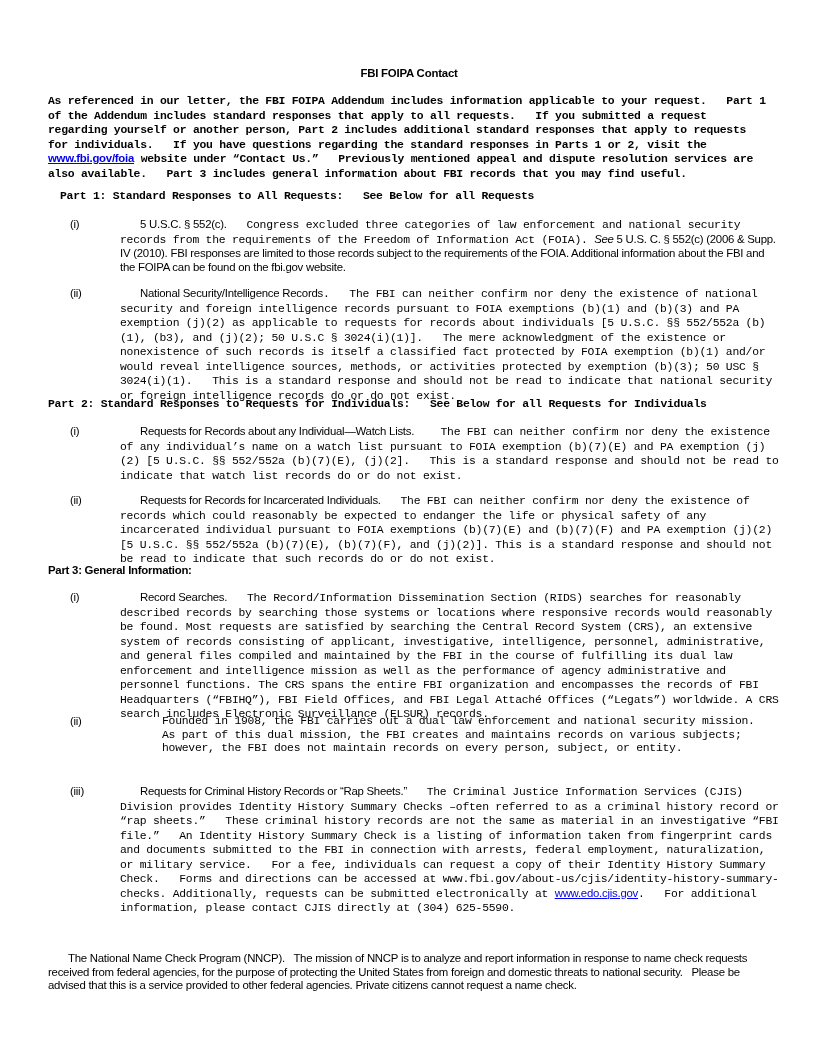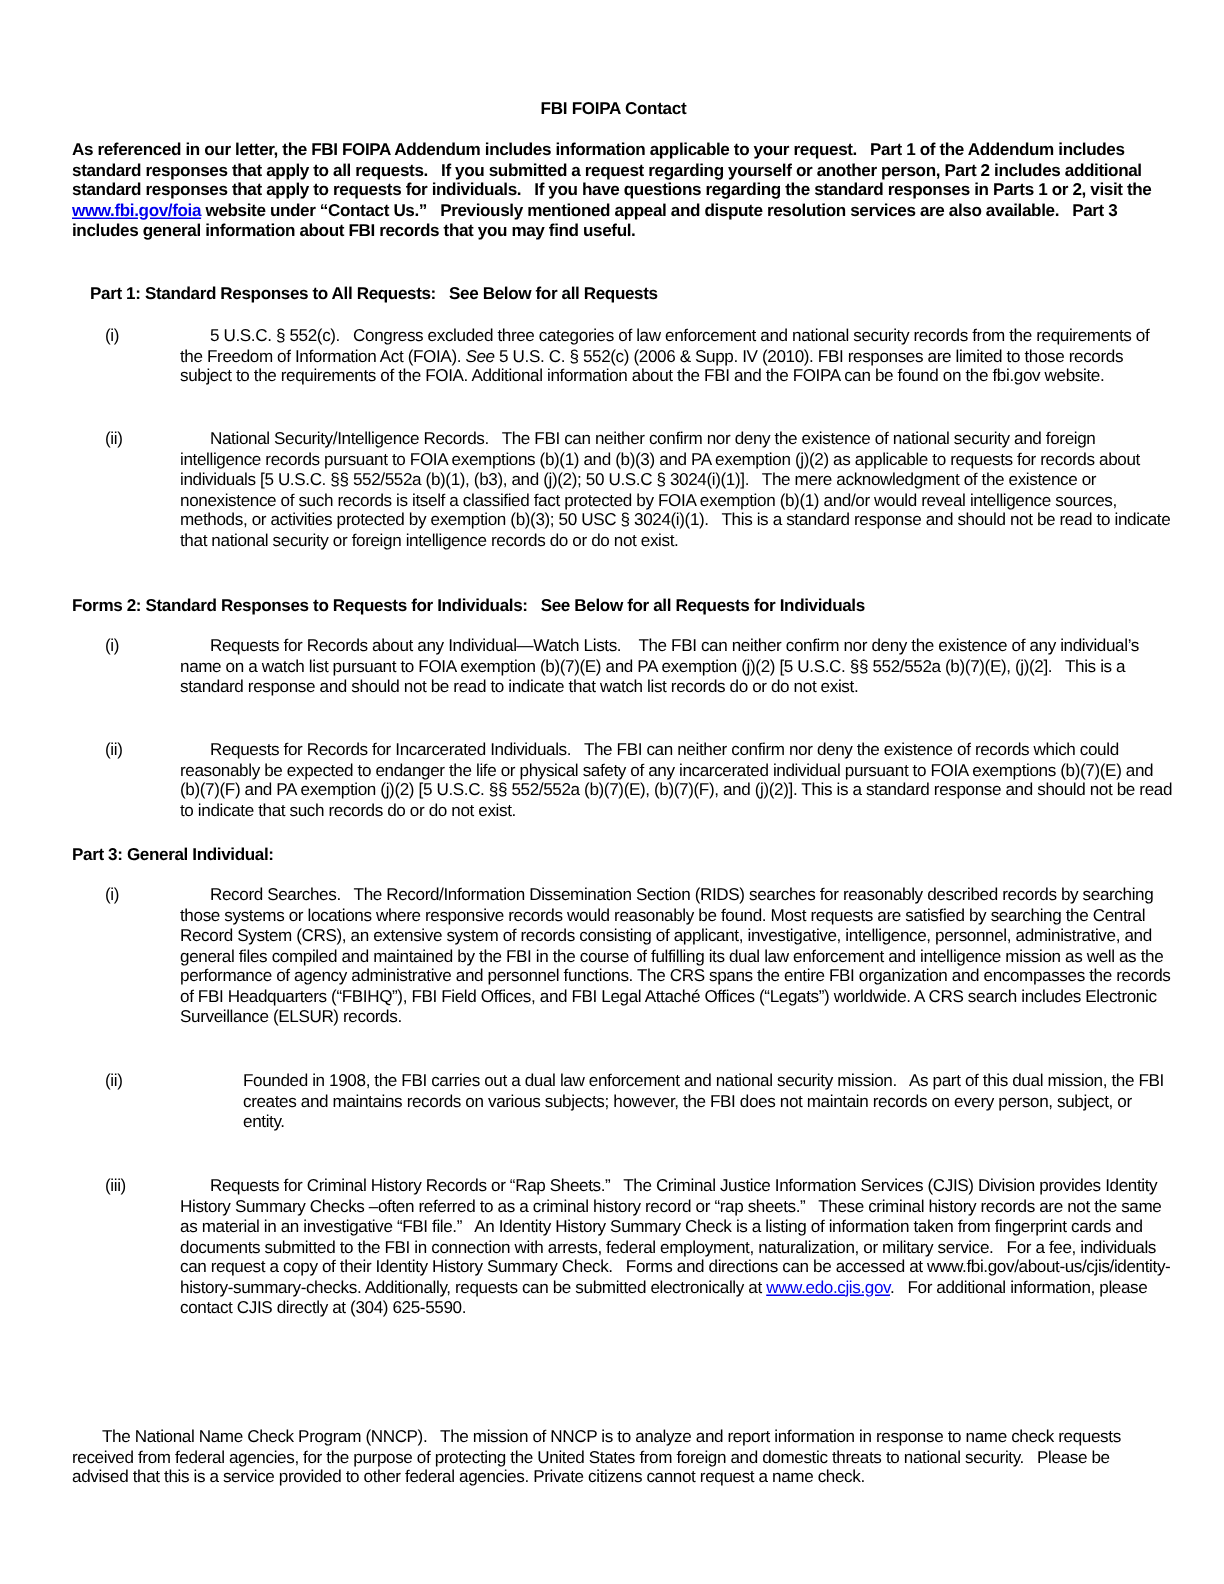--- a/index.html
+++ b/index.html
@@ -14,21 +14,21 @@
     font-weight: bold; font-size: 11.4px; letter-spacing: -0.2px;
   }
   .intro { position: absolute; top: 94px; left: 0; width: 722px; font-weight: bold; }
   .part-heading { position: absolute; left: 0; font-weight: bold; }
   .item { position: absolute; left: 0; width: 734px; }
   .item .num { position: absolute; left: 22px; top: 0; }
   .item .body { position: absolute; left: 72px; width: 662px; }
   .b { font-weight: normal; padding-left: 20px; }
   a.link { color: #0000ee; text-decoration: underline; }
   .nncp { position: absolute; left: 0; top: 908px; width: 722px; margin-top: 44px; }
-  .sp { white-space: pre; }
+  .sp { white-space: pre; font-family: Liberation Mono, monospace; }
 </style>
 </head>
 <body>
 
 <div class="page">
 
   <div class="title txt">FBI FOIPA Contact</div>
 
   <div class="intro txt"><span class="sp">As referenced in our letter, the FBI FOIPA Addendum includes information applicable to your request.   Part 1 of the Addendum includes standard responses that apply to all requests.   If you submitted a request regarding yourself or another person, Part 2 includes additional standard responses that apply to requests for individuals.   If you have questions regarding the standard responses in Parts 1 or 2, visit the </span><a class="link">www.fbi.gov/foia</a><span class="sp"> website under “Contact Us.”   Previously mentioned appeal and dispute resolution services are also available.   Part 3 includes general information about FBI records that you may find useful.</span></div>
 
@@ -37,33 +37,33 @@
   <div class="item txt" style="top:218px;">
     <span class="num">(i)</span>
     <div class="body"><span class="b">5 U.S.C. § 552(c).</span><span class="sp">   Congress excluded three categories of law enforcement and national security records from the requirements of the Freedom of Information Act (FOIA). </span><i>See</i><span> 5 U.S. C. § 552(c) (2006 &amp; Supp. IV (2010). FBI responses are limited to those records subject to the requirements of the FOIA. Additional information about the FBI and the FOIPA can be found on the fbi.gov website.</span></div>
   </div>
 
   <div class="item txt" style="top:287px;">
     <span class="num">(ii)</span>
     <div class="body"><span class="b">National Security/Intelligence Records</span><span class="sp">.   The FBI can neither confirm nor deny the existence of national security and foreign intelligence records pursuant to FOIA exemptions (b)(1) and (b)(3) and PA exemption (j)(2) as applicable to requests for records about individuals [5 U.S.C. §§ 552/552a (b)(1), (b3), and (j)(2); 50 U.S.C § 3024(i)(1)].   The mere acknowledgment of the existence or nonexistence of such records is itself a classified fact protected by FOIA exemption (b)(1) and/or would reveal intelligence sources, methods, or activities protected by exemption (b)(3); 50 USC § 3024(i)(1).   This is a standard response and should not be read to indicate that national security or foreign intelligence records do or do not exist.</span></div>
   </div>
 
-  <div class="part-heading txt sp" style="top:398px;">Forms 2: Standard Responses to Requests for Individuals:   See Below for all Requests for Individuals</div>
+  <div class="part-heading txt sp" style="top:398px;">Part 2: Standard Responses to Requests for Individuals:   See Below for all Requests for Individuals</div>
 
   <div class="item txt" style="top:425px;">
     <span class="num">(i)</span>
     <div class="body"><span class="b">Requests for Records about any Individual—Watch Lists.</span><span class="sp">    The FBI can neither confirm nor deny the existence of any individual’s name on a watch list pursuant to FOIA exemption (b)(7)(E) and PA exemption (j)(2) [5 U.S.C. §§ 552/552a (b)(7)(E), (j)(2].   This is a standard response and should not be read to indicate that watch list records do or do not exist.</span></div>
   </div>
 
   <div class="item txt" style="top:494px;">
     <span class="num">(ii)</span>
     <div class="body"><span class="b">Requests for Records for Incarcerated Individuals.</span><span class="sp">   The FBI can neither confirm nor deny the existence of records which could reasonably be expected to endanger the life or physical safety of any incarcerated individual pursuant to FOIA exemptions (b)(7)(E) and (b)(7)(F) and PA exemption (j)(2) [5 U.S.C. §§ 552/552a (b)(7)(E), (b)(7)(F), and (j)(2)]. This is a standard response and should not be read to indicate that such records do or do not exist.</span></div>
   </div>
 
-  <div class="part-heading txt" style="top:564px;">Part 3: General Individual:</div>
+  <div class="part-heading txt" style="top:564px;">Part 3: General Information:</div>
 
   <div class="item txt" style="top:591px;">
     <span class="num">(i)</span>
     <div class="body"><span class="b">Record Searches.</span><span class="sp">   The Record/Information Dissemination Section (RIDS) searches for reasonably described records by searching those systems or locations where responsive records would reasonably be found. Most requests are satisfied by searching the Central Record System (CRS), an extensive system of records consisting of applicant, investigative, intelligence, personnel, administrative, and general files compiled and maintained by the FBI in the course of fulfilling its dual law enforcement and intelligence mission as well as the performance of agency administrative and personnel functions. The CRS spans the entire FBI organization and encompasses the records of FBI Headquarters (“FBIHQ”), FBI Field Offices, and FBI Legal Attaché Offices (“Legats”) worldwide. A CRS search includes Electronic Surveillance (ELSUR) records.</span></div>
   </div>
 
   <div class="item txt" style="top:715px;">
     <span class="num">(ii)</span>
     <div class="body">
         <div class="sp" style="white-space:pre-wrap;margin-left:42px;">Founded in 1908, the FBI carries out a dual law enforcement and national security mission.   As part of this dual mission, the FBI creates and maintains records on various subjects; however, the FBI does not maintain records on every person, subject, or entity.</div>

